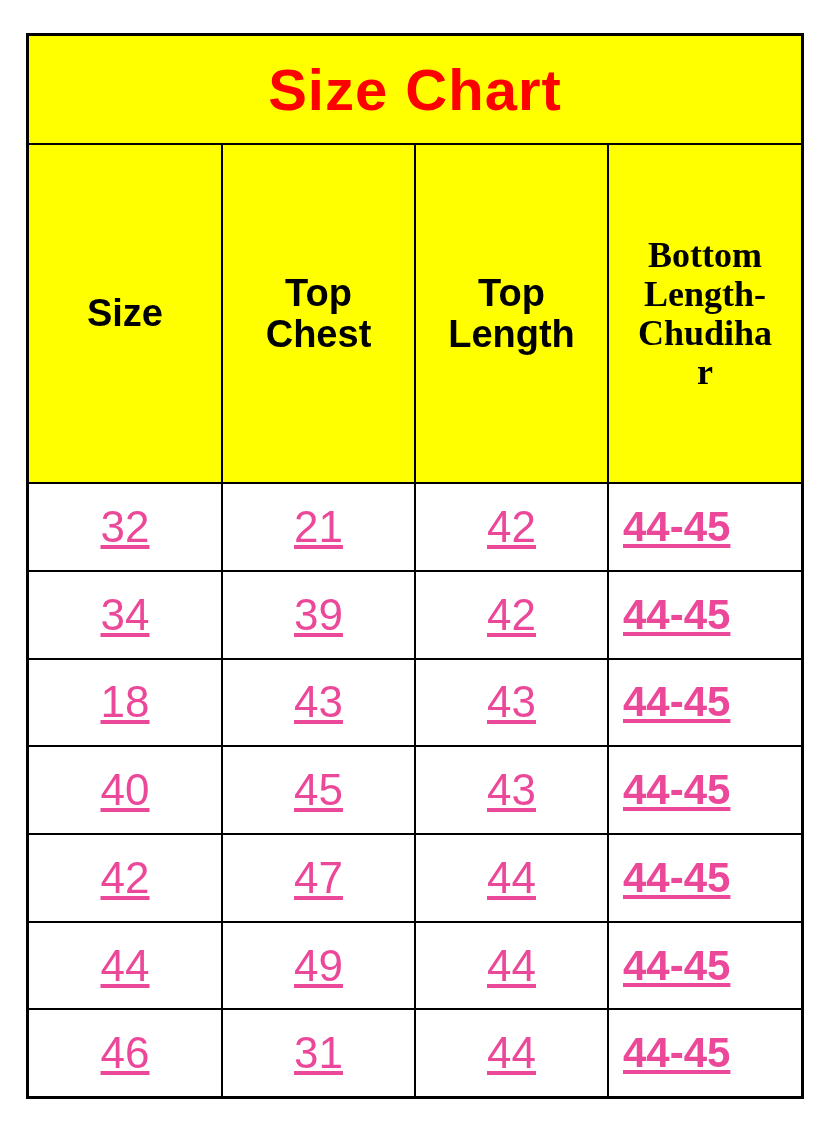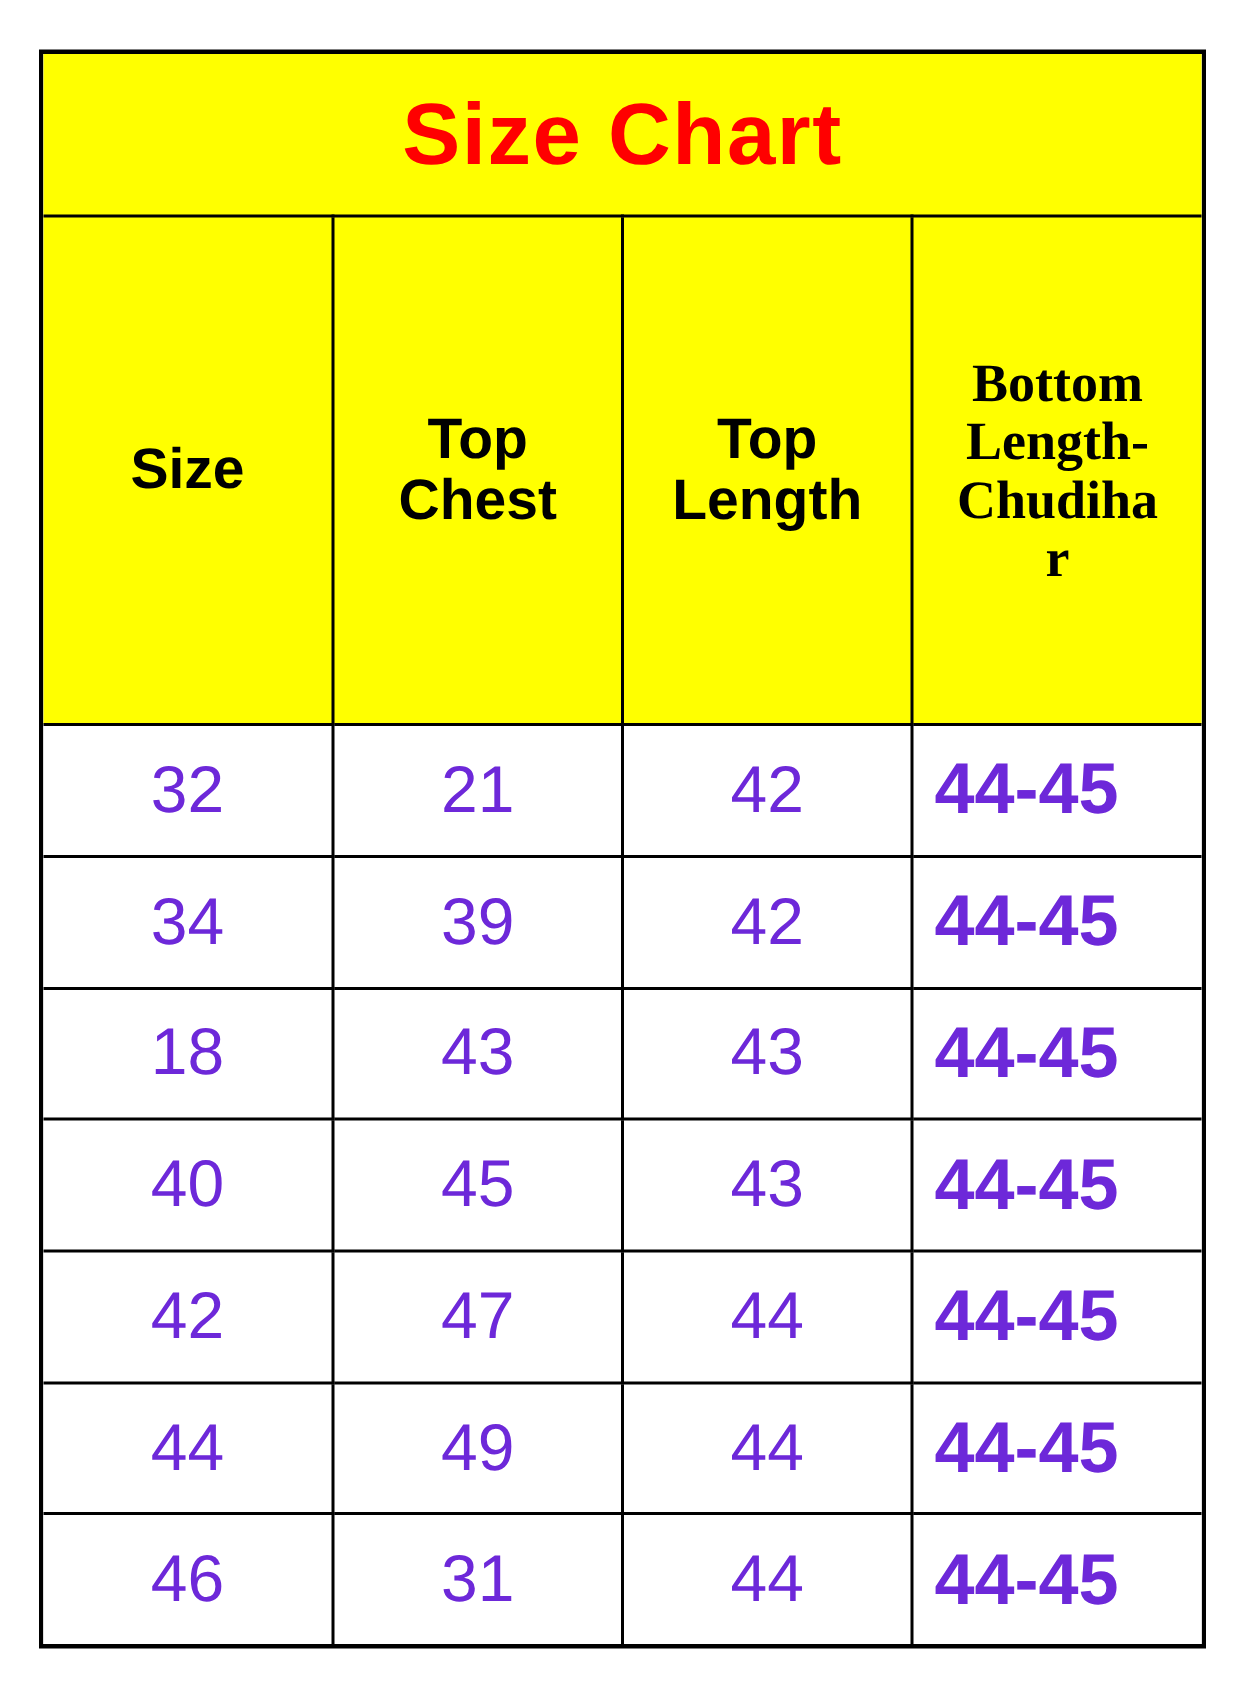--- a/index.html
+++ b/index.html
@@ -73,30 +73,31 @@
   .hdr-bottom {
     font-size: 36px;
     line-height: 1.08;
     padding: 0 4px;
     word-break: break-all;
     font-family: Liberation Serif, serif;
   }
   
   .cell {
     background: #ffffff;
-    color: #6d28d9;
+    color: #ec4899;
     font-size: 44px;
     text-align: center;
     vertical-align: middle;
     height: 70px;
+    text-decoration: underline;
   }
   .cell.first { border-left: none !important; }
   .cell.last { border-right: none !important; }
   .cell.bottomlen {
-    font-size: 48px;
+    font-size: 42px;
     font-weight: 600;
     text-align: left;
     padding-left: 14px;
   }
   tr.last-row .cell { border-bottom: none !important; }
   .cell.sizecol { font-size: 44px; }
   .cell.chestcol { font-size: 44px; }
   .cell.lencol { font-size: 44px; }
   .small-51 { font-size: 40px; }
 </style>

